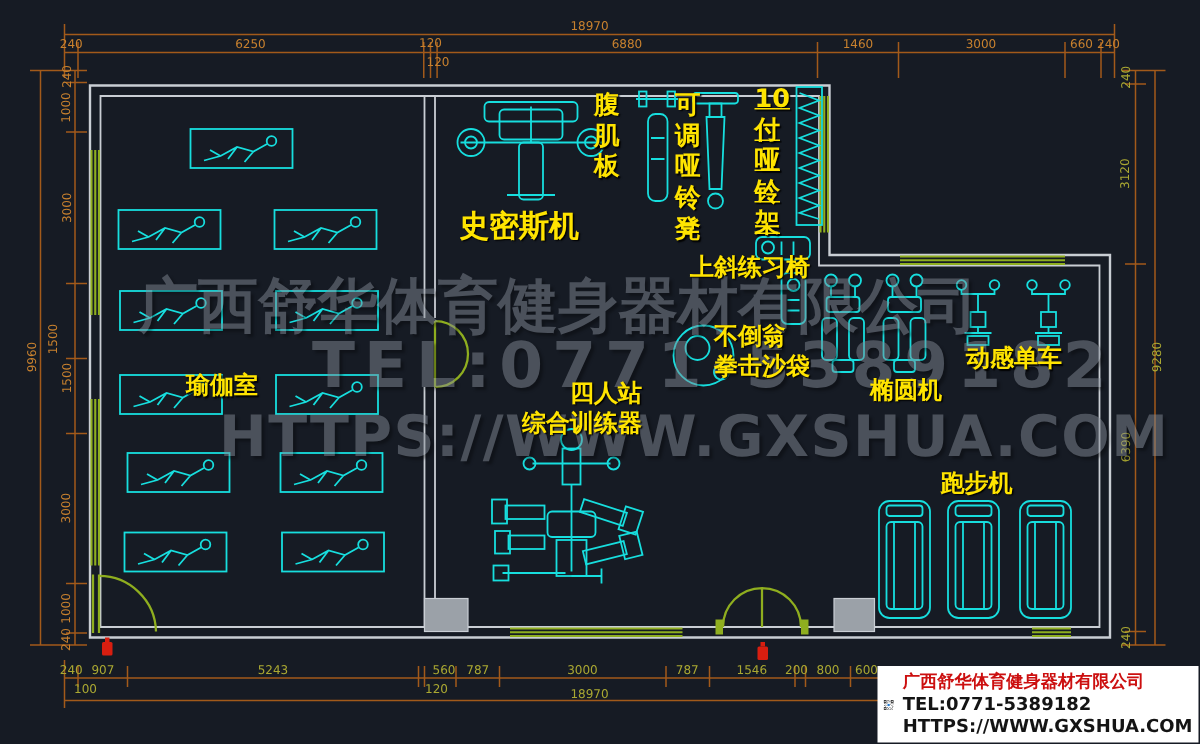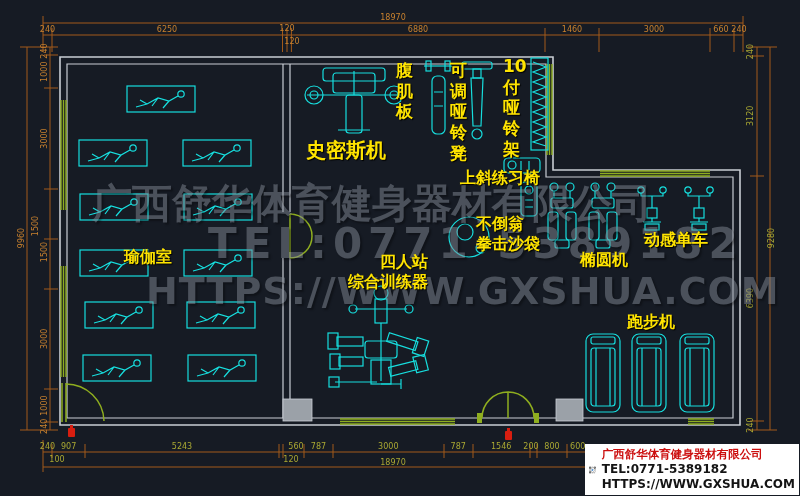--- a/index.html
+++ b/index.html
@@ -266,21 +266,21 @@
 <div class="lbl" style="left:124px;top:222px;margin-top:25px;">瑜伽室</div>
 <div class="lbl" style="left:306px;top:138px;font-size:20px;">史密斯机</div>
 <div class="lbl" style="left:396px;top:60px;font-size:17px;">腹
 肌
 板</div>
 <div class="lbl" style="left:450px;top:60px;font-size:17px;">可
 调
 哑
 铃
 凳</div>
-<div class="lbl" style="left:503px;top:56px;font-size:17px;">10
+<div class="lbl" style="left:503px;top:56px;font-size:17px;text-decoration:underline;">10
 付
 哑
 铃
 架</div>
 <div class="lbl" style="left:460px;top:170px;font-family:Liberation Mono, monospace;">上斜练习椅</div>
 <div class="lbl" style="left:459px;top:214px;padding-left:17px;">不倒翁
 拳击沙袋</div>
 <div class="lbl" style="left:328px;top:252px;width:100px;text-align:right;">四人站
 综合训练器</div>
 <div class="lbl" style="left:562px;top:250px;margin-left:18px;">椭圆机</div>

